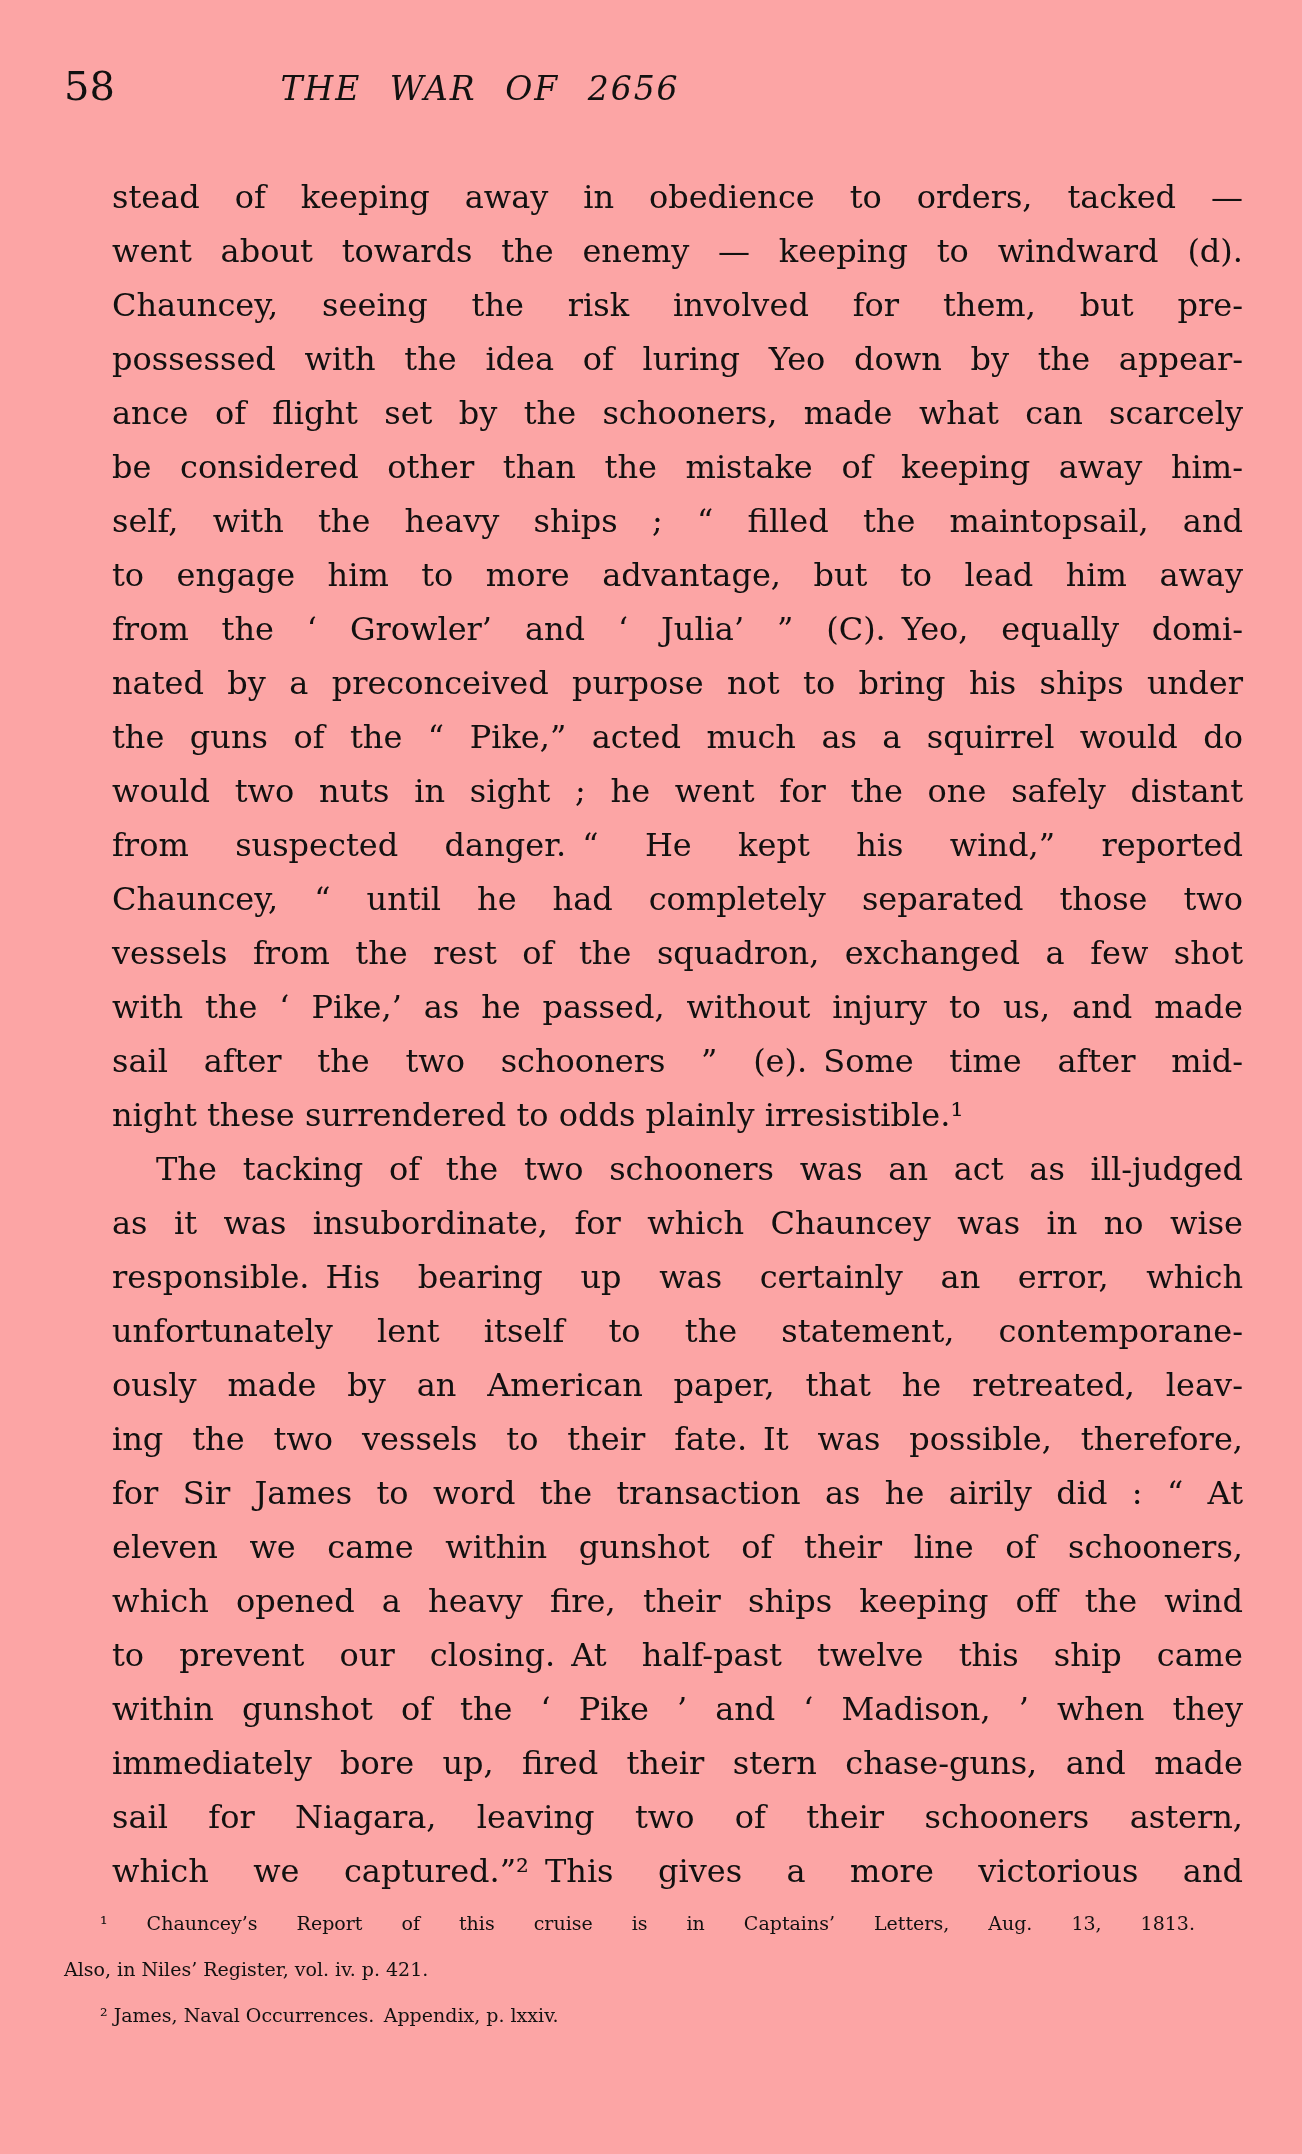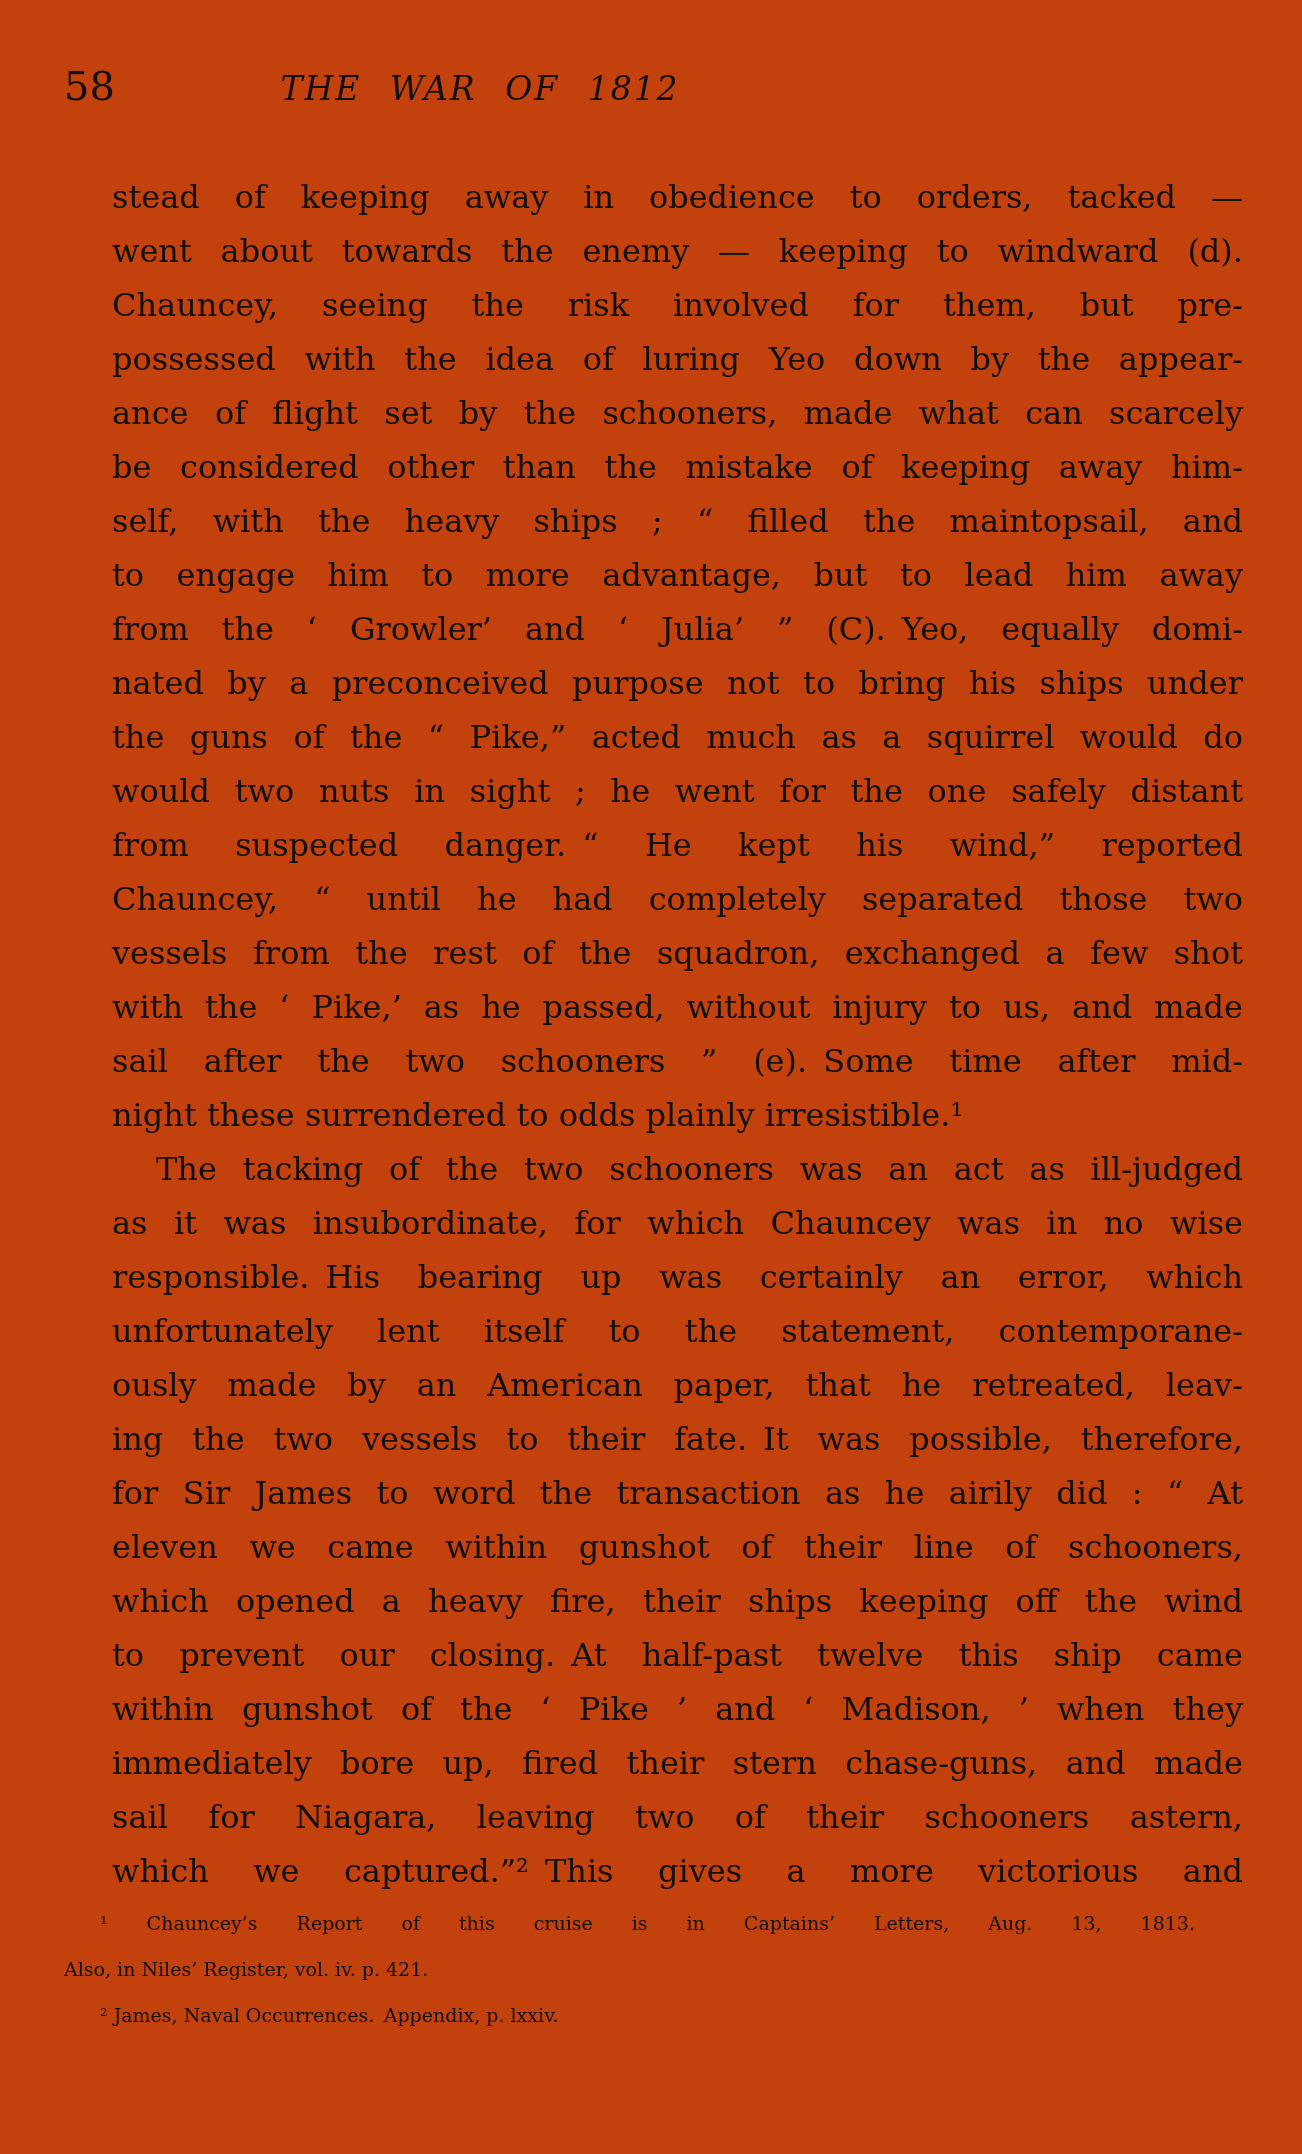--- a/index.html
+++ b/index.html
@@ -8,21 +8,21 @@
     width: 1302px;
     height: 2154px;
     background: #ffffff;
     overflow: hidden;
   }
   .page {
     position: absolute;
     top: 0; left: 0;
     width: 1302px;
     height: 2154px;
-    background: #c2410c;
+    background: #fca5a5;
     color: #121110;
     font-family: "DejaVu Serif", "Liberation Serif", serif;
   }
   .header {
     position: absolute;
     top: 62px;
     left: 64px;
     width: 1131px;
     height: 52px;
   }
@@ -84,21 +84,21 @@
     text-indent: 36px;
   }
 </style>
 </head>
 <body>
 
 <div class="page">
 
   <div class="header">
     <div class="pagenum">58</div>
-    <div class="title">THE WAR OF 1812</div>
+    <div class="title">THE WAR OF 2656</div>
   </div>
 
   <div class="text-block">
     <div class="line">stead of keeping away in obedience to orders, tacked —</div>
     <div class="line">went about towards the enemy — keeping to windward (d).</div>
     <div class="line">Chauncey, seeing the risk involved for them, but pre-</div>
     <div class="line">possessed with the idea of luring Yeo down by the appear-</div>
     <div class="line">ance of flight set by the schooners, made what can scarcely</div>
     <div class="line">be considered other than the mistake of keeping away him-</div>
     <div class="line">self, with the heavy ships ; “ filled the maintopsail, and</div>

